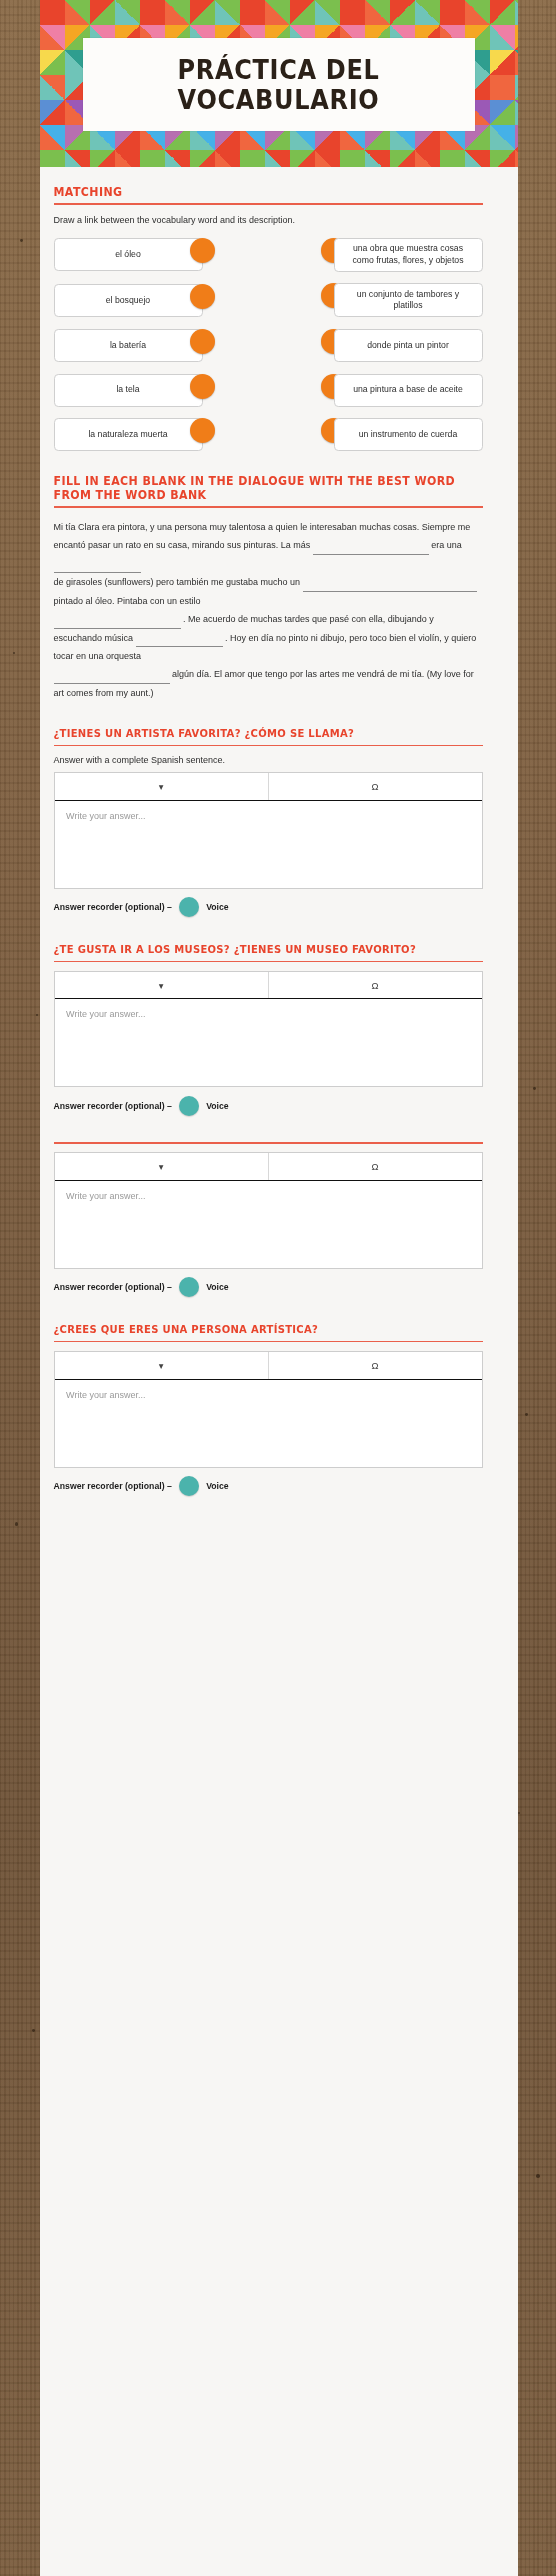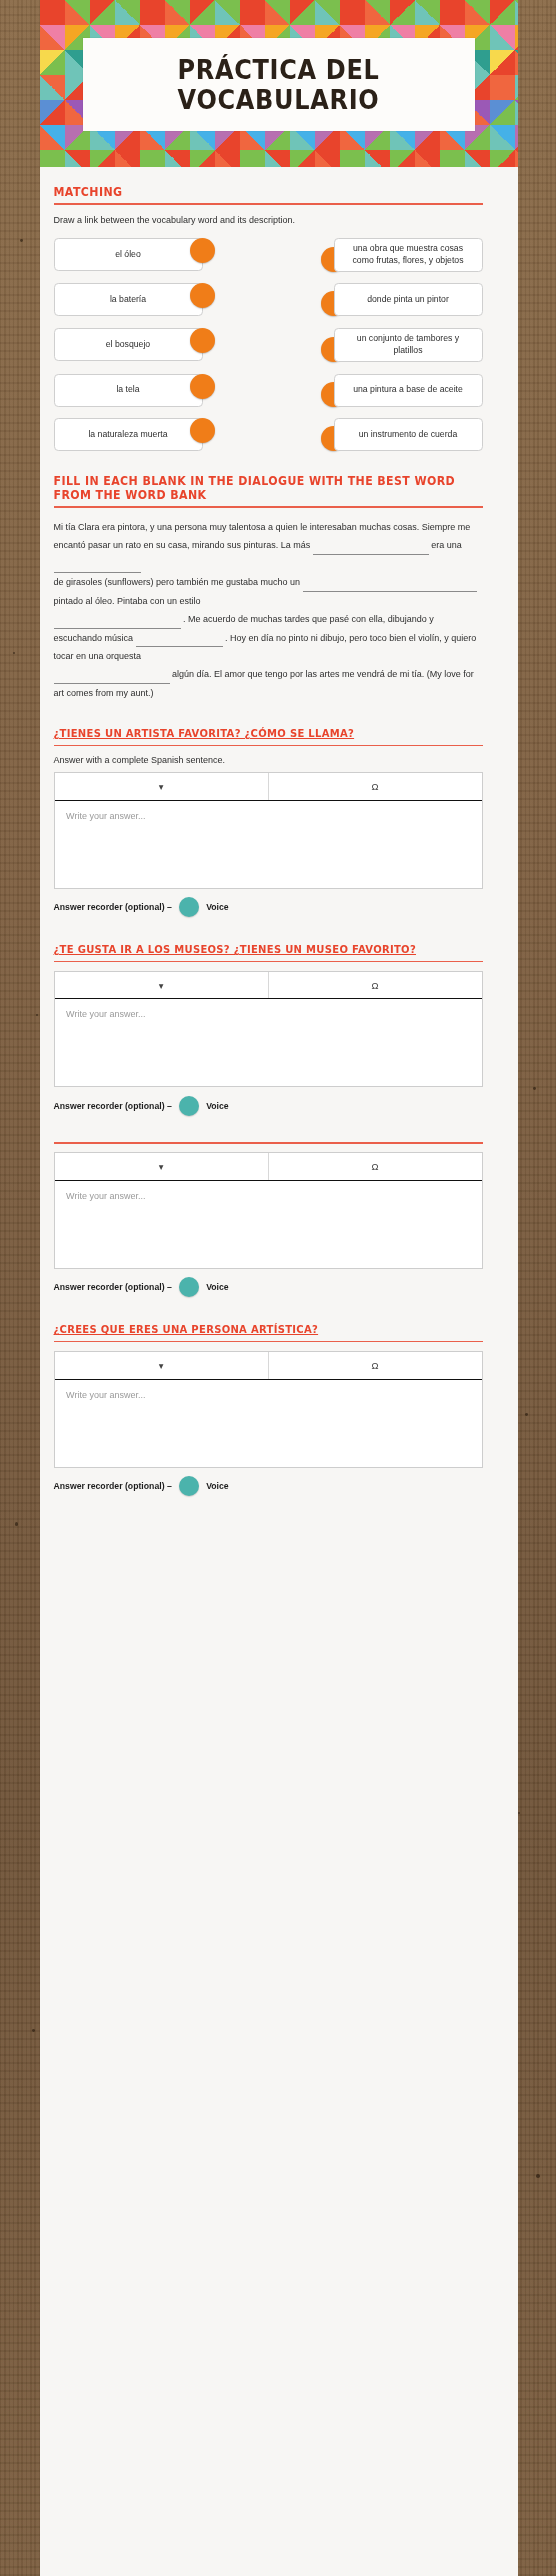--- a/index.html
+++ b/index.html
@@ -114,21 +114,21 @@
   .desc-box { width: 149px; }
   .dot {
     width: 25px; height: 25px;
     border-radius: 50%;
     background: #f07d18;
     box-shadow: 0 0.7px 1.4px rgba(0,0,0,.25);
     flex: 0 0 25px;
   }
   .left-group { display:flex; align-items:flex-start; }
   .left-group .dot { margin-left: -12.3px; }
-  .right-group { display:flex; align-items:flex-end; }
+  .right-group { display:flex; align-items:flex-start; }
   .right-group .dot { margin-right: -12.3px; }
   
   .paragraph {
     font-size: 9px;
     line-height: 2.05;
     color: #2e2e2e;
     margin-bottom: 25px;
   }
   .blank {
     display: inline-block;
@@ -146,21 +146,20 @@
   .qblock { margin-bottom: 26px; }
   .q-title {
     font-family: "DejaVu Sans", sans-serif;
     font-weight: bold;
     color: #e8442c;
     font-size: 10px;
     letter-spacing: 0.3px;
     text-transform: uppercase;
     line-height: 1.4;
     margin: 0 0 3.6px 0;
-    text-decoration: underline;
   }
   .q-title .sub { font-size: 8.7px; }
   .q-rule { height: 1.4px; background:#e8442c; opacity:.85; margin-bottom: 8.7px; }
   .q-sub { font-size: 9px; color:#2e2e2e; margin-bottom: 7.2px; }
   .answer-box {
     border: 0.7px solid #cdcdcd;
     background: #fff;
   }
   .answer-toolbar {
     display: flex;
@@ -386,36 +385,36 @@
             <div class="term-box">el óleo</div>
             <div class="dot"></div>
           </div>
           <div class="right-group">
             <div class="dot"></div>
             <div class="desc-box">una obra que muestra cosas como frutas, flores, y objetos</div>
           </div>
         </div>
         <div class="match-row">
           <div class="left-group">
-            <div class="term-box">la batería</div>
+            <div class="term-box">el bosquejo</div>
             <div class="dot"></div>
           </div>
           <div class="right-group">
             <div class="dot"></div>
-            <div class="desc-box">donde pinta un pintor</div>
+            <div class="desc-box">un conjunto de tambores y platillos</div>
           </div>
         </div>
         <div class="match-row">
           <div class="left-group">
-            <div class="term-box">el bosquejo</div>
+            <div class="term-box">la batería</div>
             <div class="dot"></div>
           </div>
           <div class="right-group">
             <div class="dot"></div>
-            <div class="desc-box">un conjunto de tambores y platillos</div>
+            <div class="desc-box">donde pinta un pintor</div>
           </div>
         </div>
         <div class="match-row">
           <div class="left-group">
             <div class="term-box">la tela</div>
             <div class="dot"></div>
           </div>
           <div class="right-group">
             <div class="dot"></div>
             <div class="desc-box">una pintura a base de aceite</div>

